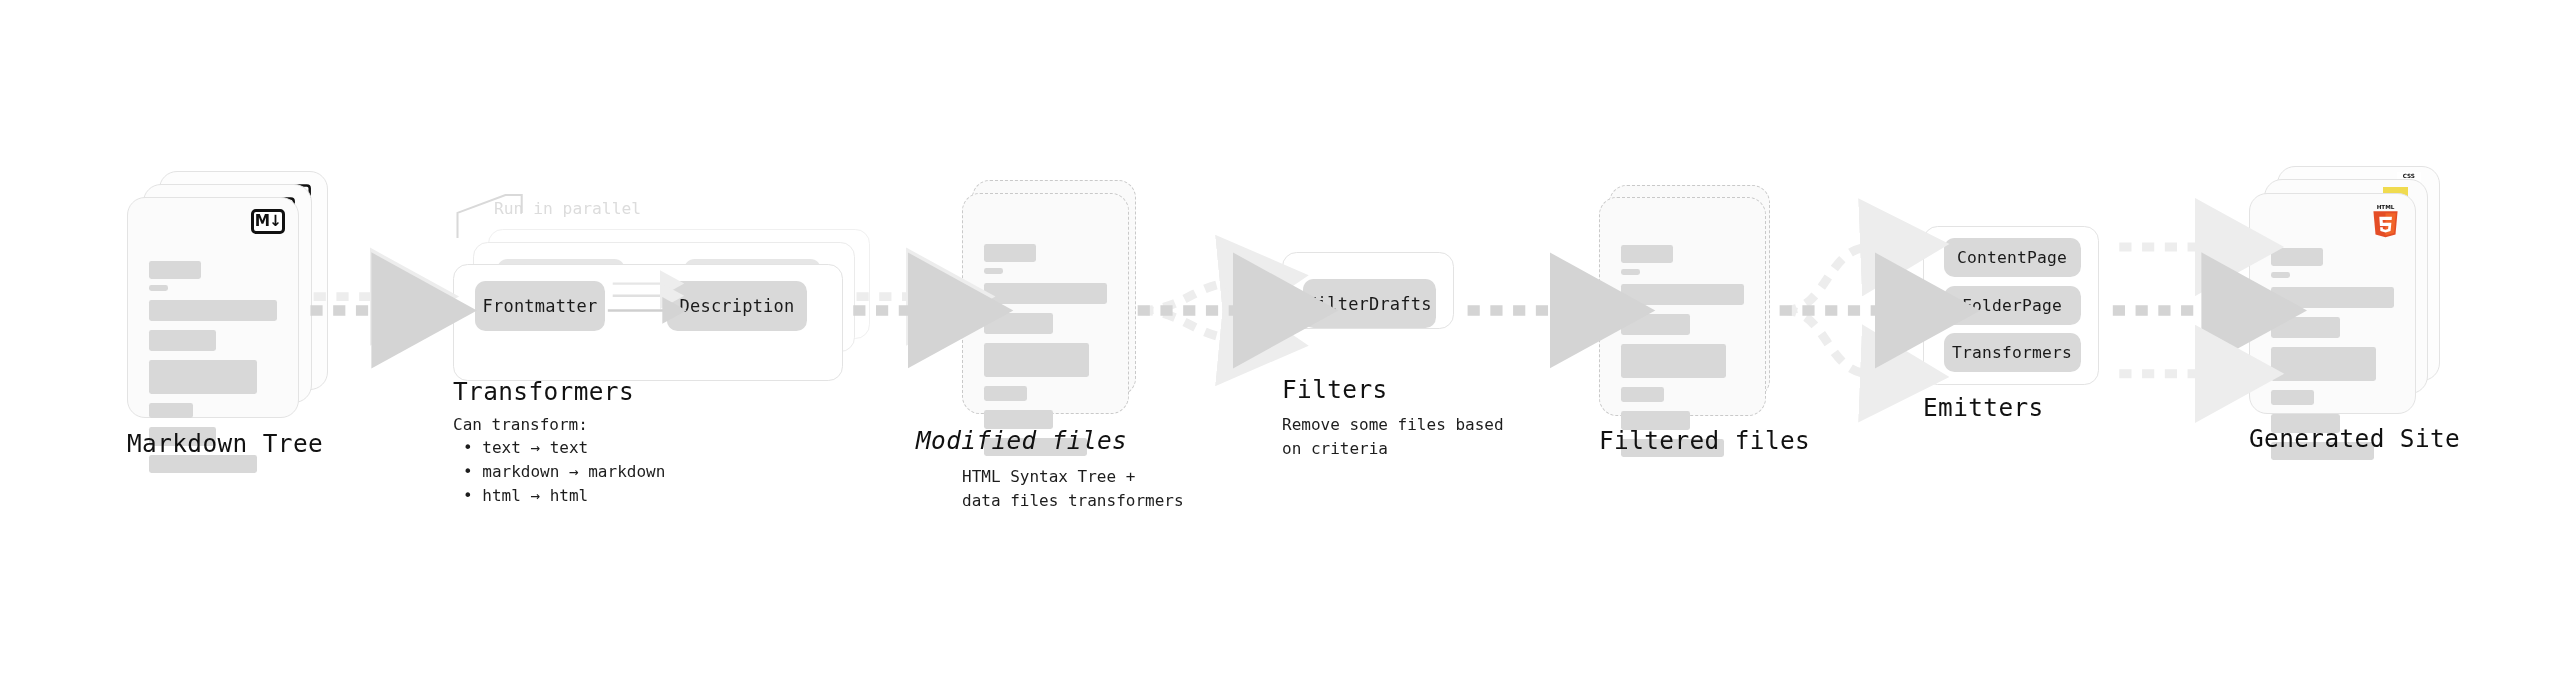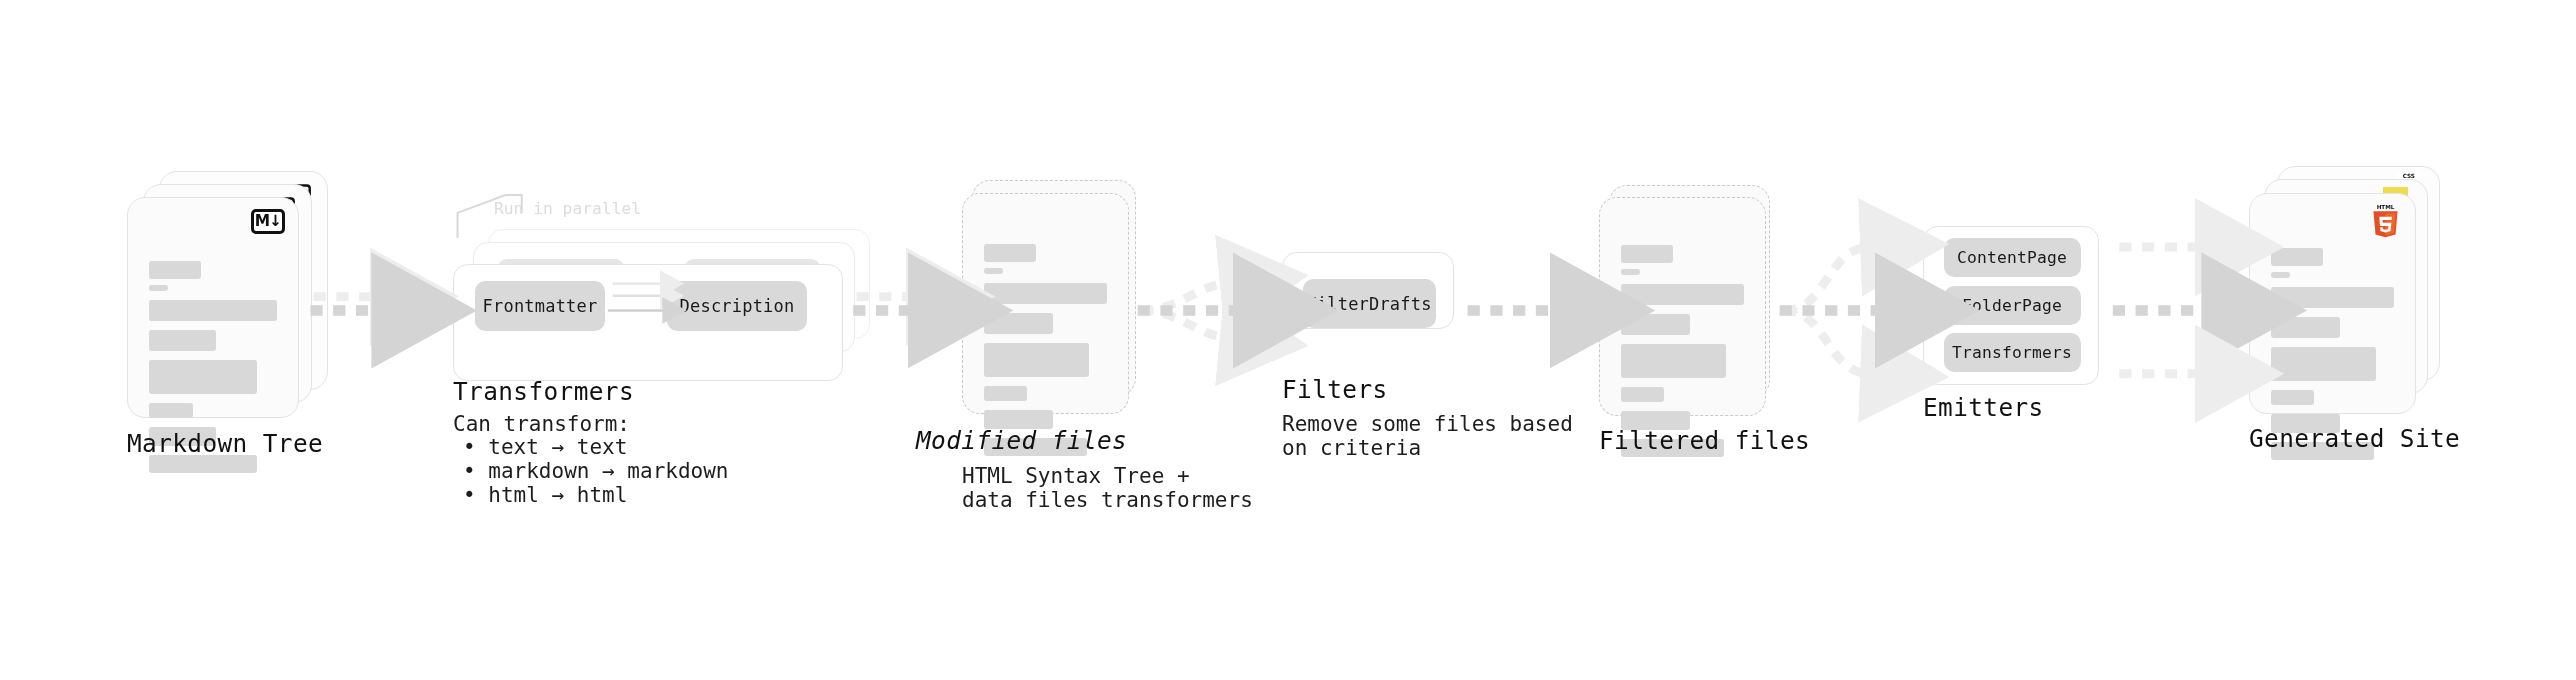--- a/index.html
+++ b/index.html
@@ -124,21 +124,21 @@
   
   .title {
     position: absolute;
     font-size: 24.4px;
     color: #111;
     letter-spacing: 0.4px;
     white-space: nowrap;
   }
   .sub {
     position: absolute;
-    font-size: 21px;
+    font-size: 16px;
     line-height: 23.6px;
     color: #1d1d1d;
     white-space: pre;
   }
   .note-parallel {
     position: absolute;
     font-size: 16.3px;
     color: #dcdcdc;
     white-space: nowrap;
   }

